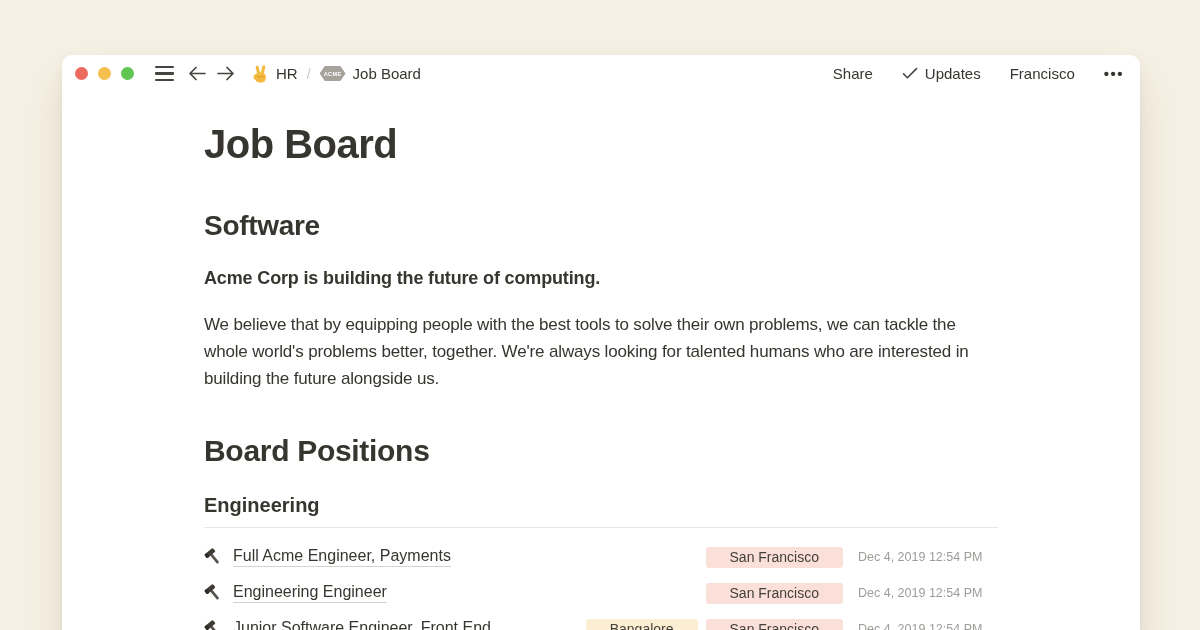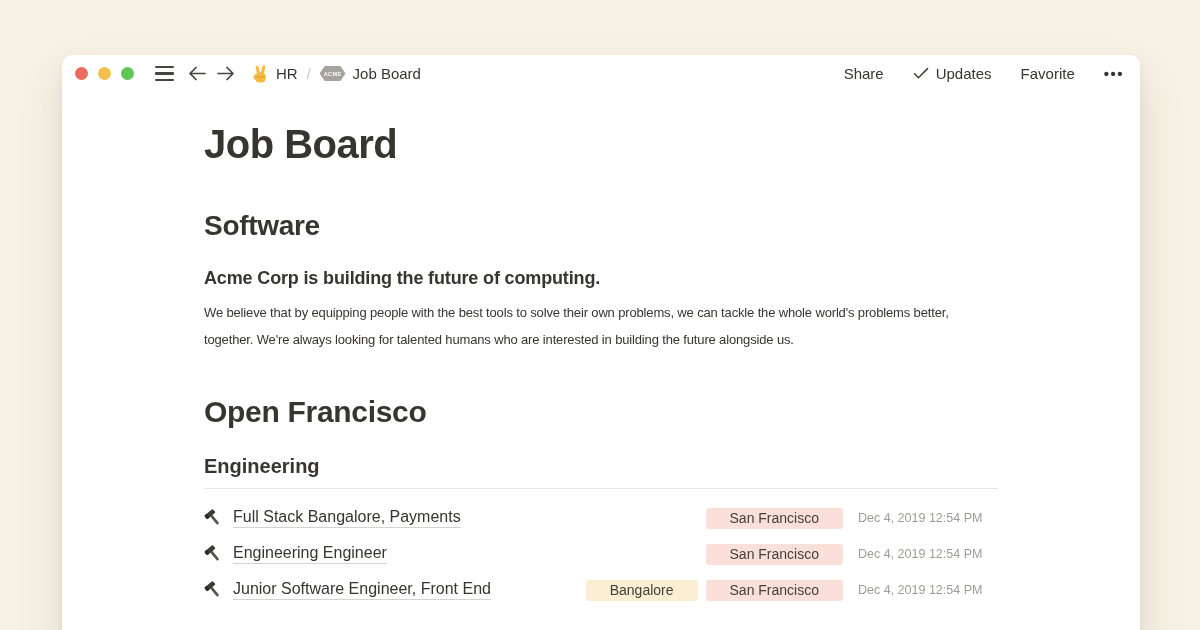--- a/index.html
+++ b/index.html
@@ -38,21 +38,21 @@
     clip-path:polygon(20% 0, 80% 0, 100% 50%, 80% 100%, 20% 100%, 0 50%);
   }
   .tb-actions { margin-left:auto; display:flex; align-items:center; gap:29px; font-size:15px; }
   .tb-btn { display:flex; align-items:center; gap:7px; cursor:pointer; white-space:nowrap; }
   .more-dots { font-size:15px; font-weight:700; letter-spacing:1.5px; color:#37352F; }
   
   .content { padding:28px 142px 0 142px; }
   .page-title { font-size:40px; line-height:48px; font-weight:700; letter-spacing:-0.5px; }
   .h-mission { font-size:28px; line-height:36px; font-weight:700; margin-top:40px; letter-spacing:-0.3px; }
   .lead { font-size:18px; line-height:25px; font-weight:700; margin-top:22px; letter-spacing:-0.15px; }
-  .body-text { font-size:13px; line-height:27px; margin-top:8px; letter-spacing:-0.15px; }
+  .body-text { font-size:17px; line-height:27px; margin-top:20px; letter-spacing:-0.15px; }
   .h-open { font-size:30px; line-height:38px; font-weight:700; margin-top:40px; letter-spacing:-0.3px; }
   .h-group { font-size:20px; line-height:26px; font-weight:700; margin-top:22px; }
   .divider { height:1px; background:#E8E6E2; margin-top:9px; }
   .job-list { margin-top:11px; }
   .job-row { display:flex; align-items:center; height:36px; }
   .job-icon { width:18px; height:18px; margin-right:11px; flex:none; display:flex; }
   .job-title {
     font-size:16px; color:#37352F; cursor:pointer; white-space:nowrap;
     border-bottom:1.5px solid rgba(55,53,47,0.22); padding-bottom:1px;
   }
@@ -114,48 +114,48 @@
     </div>
 
     <div class="tb-actions">
       <span class="tb-btn">Share</span>
       <span class="tb-btn">
         <svg width="16" height="13" viewBox="0 0 16 13" fill="none">
           <path d="M1.5 6.8 L5.4 10.8 L14.5 1.6" stroke="#46443F" stroke-width="1.6" stroke-linecap="round" stroke-linejoin="round"></path>
         </svg>
         <span>Updates</span>
       </span>
-      <span class="tb-btn">Favorite</span>
+      <span class="tb-btn">Francisco</span>
       <span class="more-dots">•••</span>
     </div>
   </div>
 
   <div class="content">
     <div class="page-title">Job Board</div>
 
     <div class="h-mission">Software</div>
     <div class="lead">Acme Corp is building the future of computing.</div>
     <div class="body-text">We believe that by equipping people with the best tools to solve their own problems, we can tackle the whole world's problems better, together. We're always looking for talented humans who are interested in building the future alongside us.</div>
 
-    <div class="h-open">Open Francisco</div>
+    <div class="h-open">Board Positions</div>
     <div class="h-group">Engineering</div>
     <div class="divider"></div>
 
     <div class="job-list">
   <div class="job-row">
     <span class="job-icon">
       <svg width="18" height="18" viewBox="0 0 18 18">
         <g transform="rotate(-40 9 9)">
           <rect x="7.8" y="5.5" width="2.7" height="11.5" rx="1.2" fill="#57534C"></rect>
           <rect x="3.6" y="1.6" width="11" height="4.8" rx="1.4" fill="#3E3B36"></rect>
           <rect x="3.6" y="1.6" width="3.4" height="4.8" rx="1.4" fill="#2E2B27"></rect>
         </g>
       </svg>
     </span>
-    <span class="job-title">Full Stack Bangalore, Payments</span>
+    <span class="job-title">Full Acme Engineer, Payments</span>
     <span class="row-spacer"></span>
     <span class="job-tags">
             <span class="tag" style="background: rgb(250, 224, 217);">San Francisco</span>
           </span>
     <span class="job-date">Dec 4, 2019 12:54 PM</span>
   </div>
 
   <div class="job-row">
     <span class="job-icon">
       <svg width="18" height="18" viewBox="0 0 18 18">

